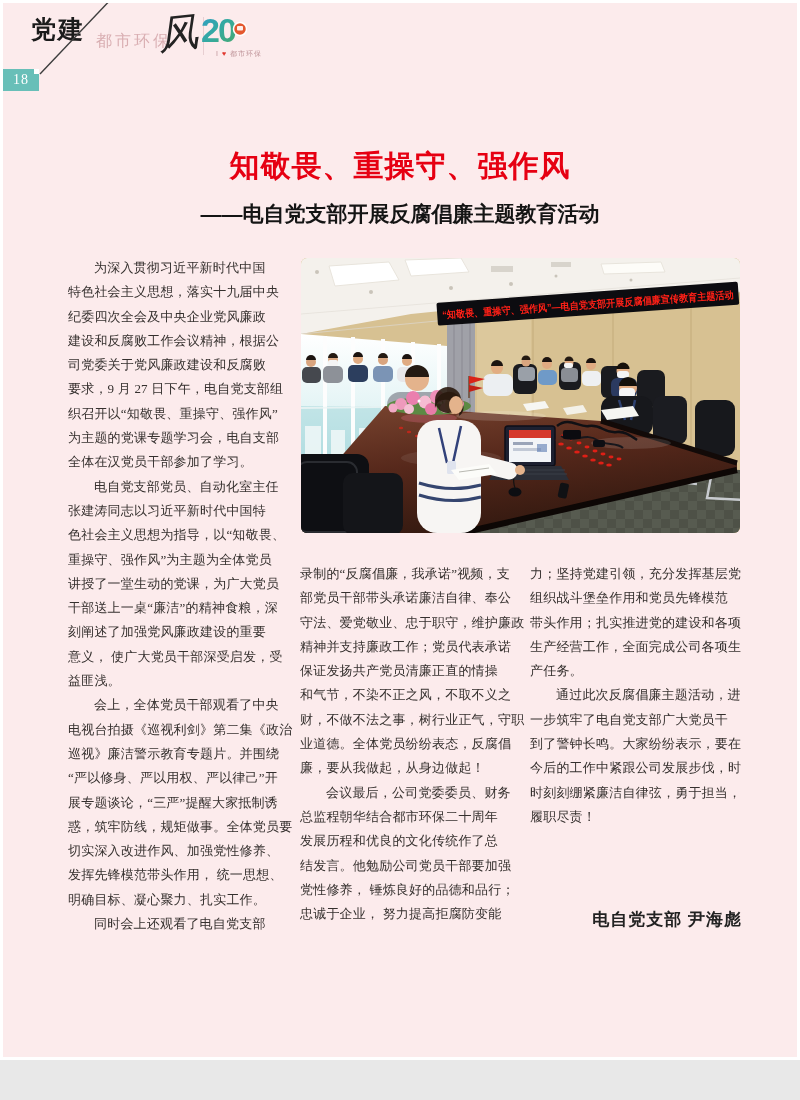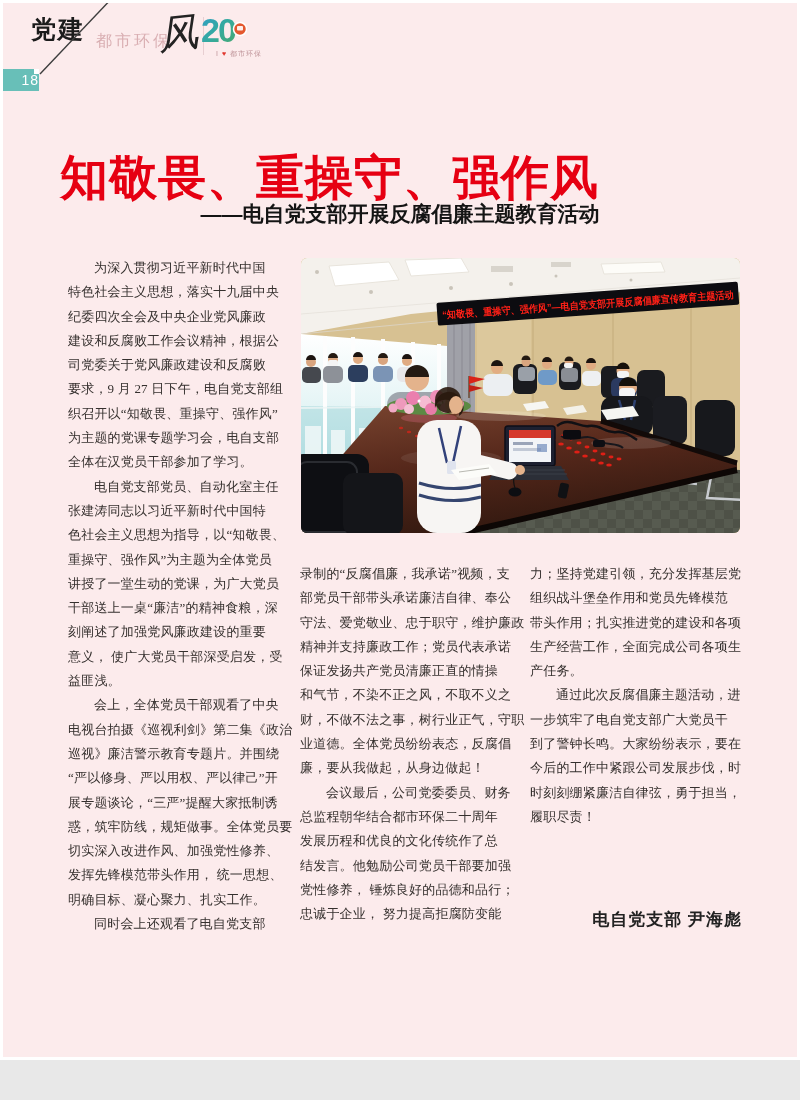--- a/index.html
+++ b/index.html
@@ -12,27 +12,27 @@
         color:#1b1b1b;letter-spacing:2px;}
   .brand-name{position:absolute;left:96px;top:31px;font-size:16px;color:#d9aeb2;letter-spacing:3px;}
   .brand-mark{position:absolute;left:158px;top:6px;font-size:40px;color:#232323;
         font-family:"Liberation Serif","DejaVu Serif",serif;font-style:italic;transform:rotate(-6deg);}
   .logo-divider{position:absolute;left:203px;top:17px;width:1px;height:38px;background:#e7ced1;}
   .logo20{position:absolute;left:200px;top:11px;}
   .logo-tagline{position:absolute;left:216px;top:49px;font-size:7px;color:#bd9196;letter-spacing:1px;}
   .logo-tagline .heart{color:#e0372e;}
   .diag{position:absolute;left:0;top:0;z-index:2;}
   .pagenum{position:absolute;left:3px;top:69px;width:36px;height:22px;background:#68bfb8;
-        color:#ffffff;font-family:Liberation Sans, sans-serif;font-size:14px;
-        text-align:right;line-height:22px;letter-spacing:1px;}
+        color:#ffffff;font-family:Liberation Serif, serif;font-size:14px;
+        text-align:center;line-height:22px;letter-spacing:1px;}
   .pagenum .notch{position:absolute;right:0;top:0;width:5px;height:5px;background:#ffffff;}
 
   
-  .title{position:absolute;left:60px;width:680px;top:146px;
-        font-family:"Liberation Serif","DejaVu Serif",serif;font-weight:bold;font-size:48px;
+  .title{position:absolute;left:60px;width:680px;top:146px;text-align:center;
+        font-family:"Liberation Serif","DejaVu Serif",serif;font-weight:bold;font-size:30px;
         color:#e60012;letter-spacing:1px;}
   .subtitle{position:absolute;left:60px;width:680px;top:200px;text-align:center;
         font-weight:bold;font-size:21px;color:#141414;}
 
   
   .col{position:absolute;font-family:"Liberation Serif","DejaVu Serif",serif;
         font-size:13px;color:#35302e;}
   .col .ln{height:24.3px;line-height:24.3px;white-space:nowrap;letter-spacing:0.2px;}
   .col .ln.ind{padding-left:26px;}
   #col-left{left:68px;top:256px;width:214px;}

